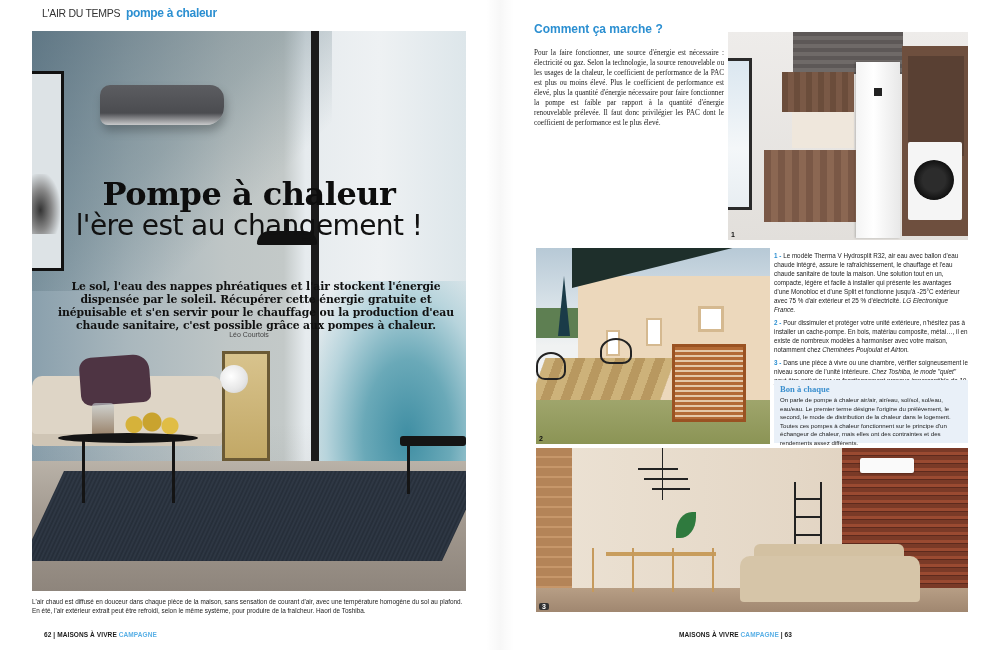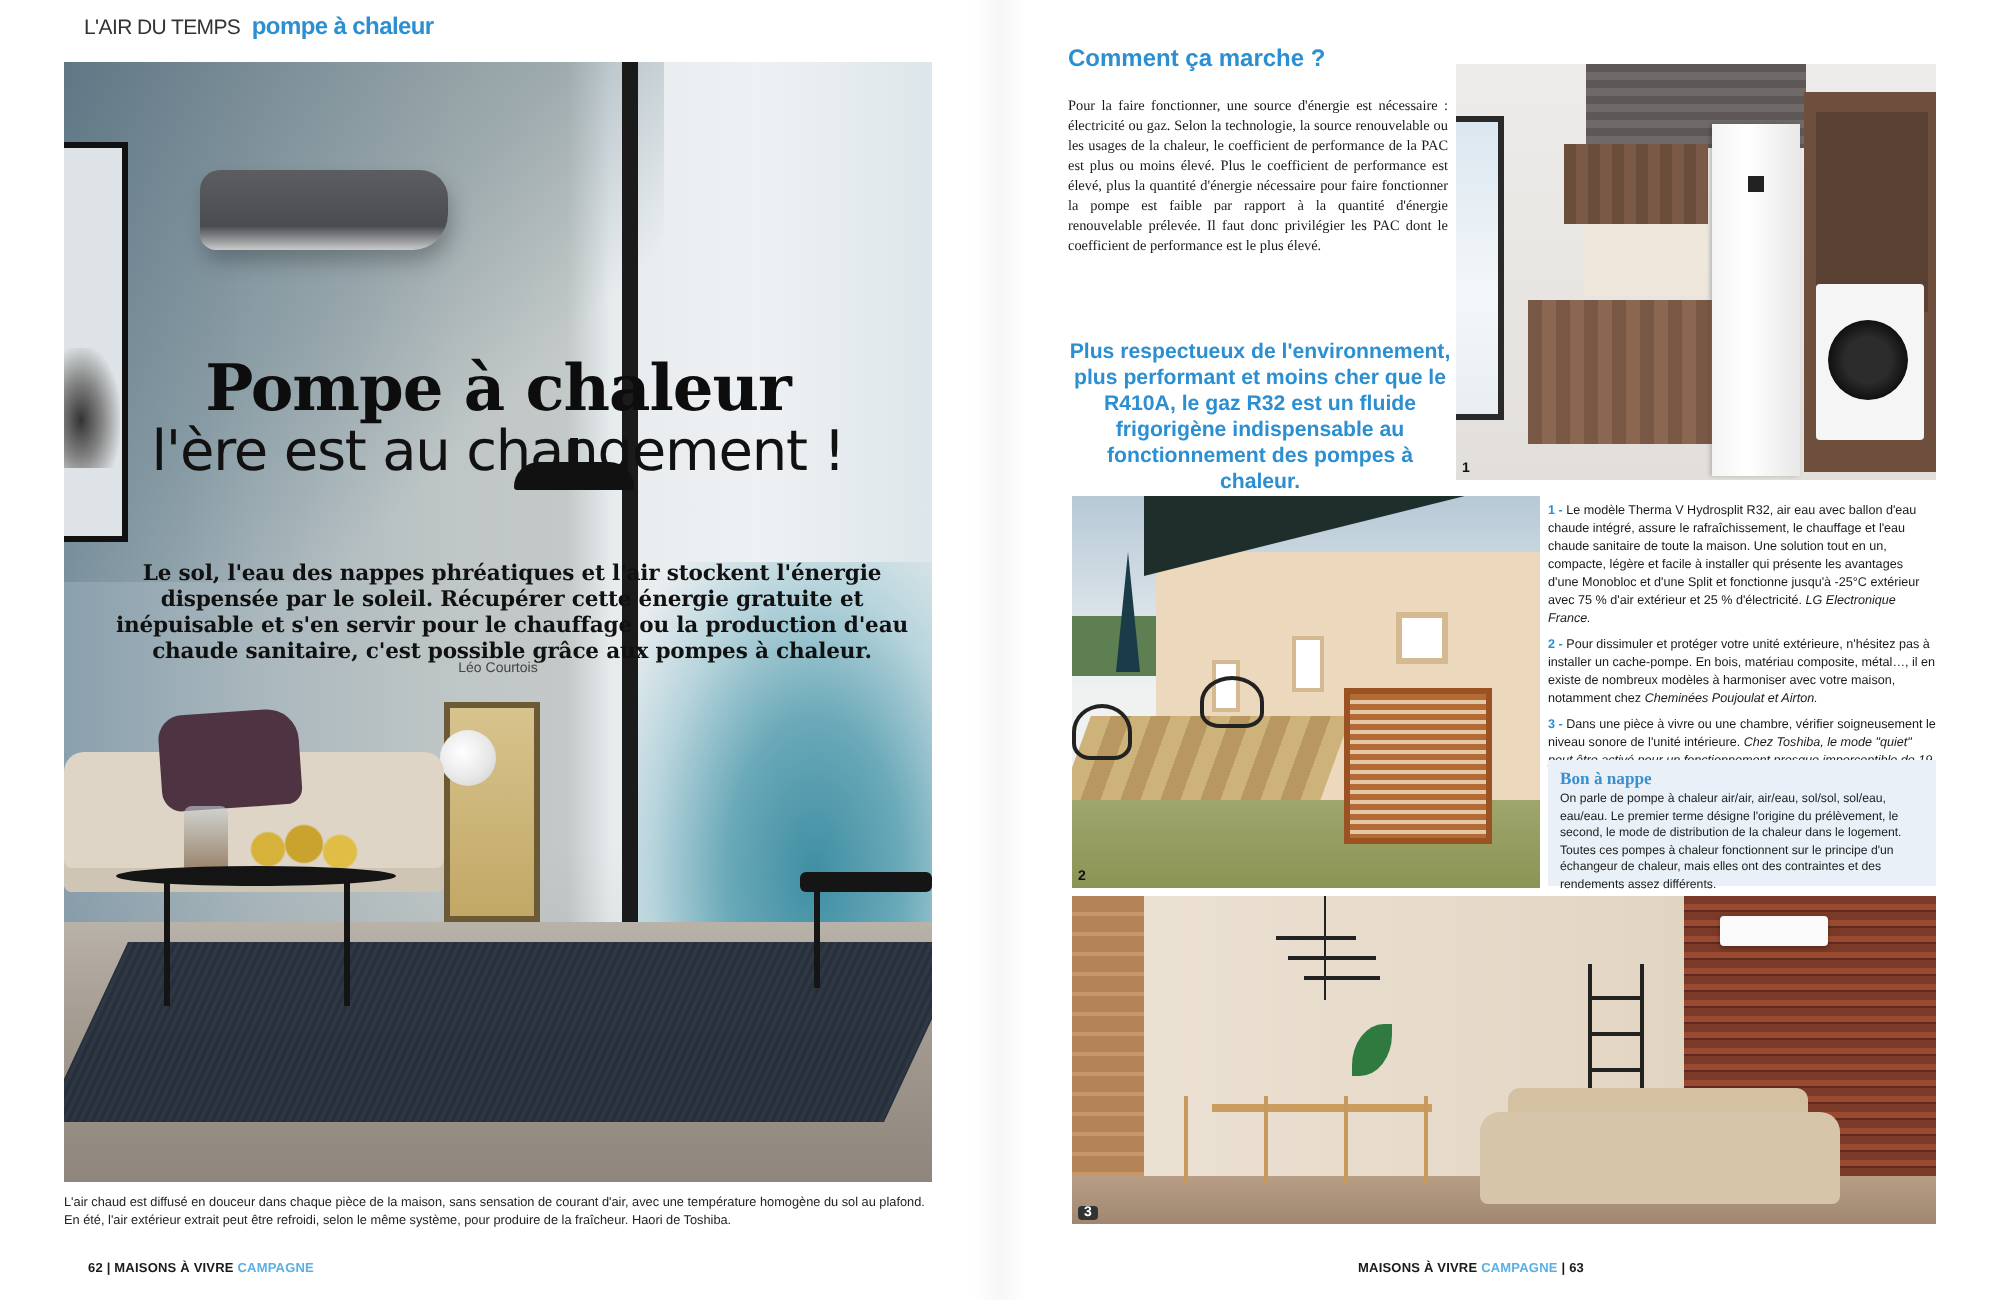--- a/index.html
+++ b/index.html
@@ -177,21 +177,20 @@
     <span class="folio-accent">CAMPAGNE</span>
   </div>
 
   <div class="gutter-shade"></div>
 
   <div class="how-title">Comment ça marche ?</div>
   <div class="how-body">
     <p>Pour la faire fonctionner, une source d'énergie est nécessaire : électricité ou gaz. Selon la technologie, la source renouvelable ou les usages de la chaleur, le coefficient de performance de la PAC est plus ou moins élevé. Plus le coefficient de performance est élevé, plus la quantité d'énergie nécessaire pour faire fonctionner la pompe est faible par rapport à la quantité d'énergie renouvelable prélevée. Il faut donc privilégier les PAC dont le coefficient de performance est le plus élevé.</p>
   </div>
 
-  <div class="pull-quote">Plus respectueux de l'environnement, plus performant et moins cher que le R410A, le gaz R32 est un fluide frigorigène indispensable au fonctionnement des pompes à chaleur.</div>
 
   <div class="photo p1">
     <div class="win"></div>
     <div class="brick"></div>
     <div class="upper"></div>
     <div class="back"></div>
     <div class="lower"></div>
     <div class="pump">
         <div class="display"></div>
       </div>
@@ -229,21 +228,21 @@
       <span class="num">2</span><span class="num"> - </span><span>Pour dissimuler et protéger votre unité extérieure, n'hésitez pas à installer un cache-pompe. En bois, matériau composite, métal…, il en existe de nombreux modèles à harmoniser avec votre maison, notamment chez</span>
       <i>Cheminées Poujoulat et Airton.</i>
     </p>
     <p>
       <span class="num">3</span><span class="num"> - </span><span>Dans une pièce à vivre ou une chambre, vérifier soigneusement le niveau sonore de l'unité intérieure.</span>
       <i>Chez Toshiba, le mode "quiet" peut être activé pour un fonctionnement presque imperceptible de 19 dB(A).</i>
     </p>
   </div>
 
   <div class="aside">
-    <div class="aside-title">Bon à nappe</div>
+    <div class="aside-title">Bon à chaque</div>
     <div class="aside-body">On parle de pompe à chaleur air/air, air/eau, sol/sol, sol/eau, eau/eau. Le premier terme désigne l'origine du prélèvement, le second, le mode de distribution de la chaleur dans le logement. Toutes ces pompes à chaleur fonctionnent sur le principe d'un échangeur de chaleur, mais elles ont des contraintes et des rendements assez différents.</div>
   </div>
 
   <div class="photo p3">
     <div class="wood"></div>
     <div class="bricks"></div>
     <div class="acwhite"></div>
     <div class="chandelier">
       <div class="wire"></div>
       <div class="bar" style="left:4px;top:20px;width:40px;"></div>

